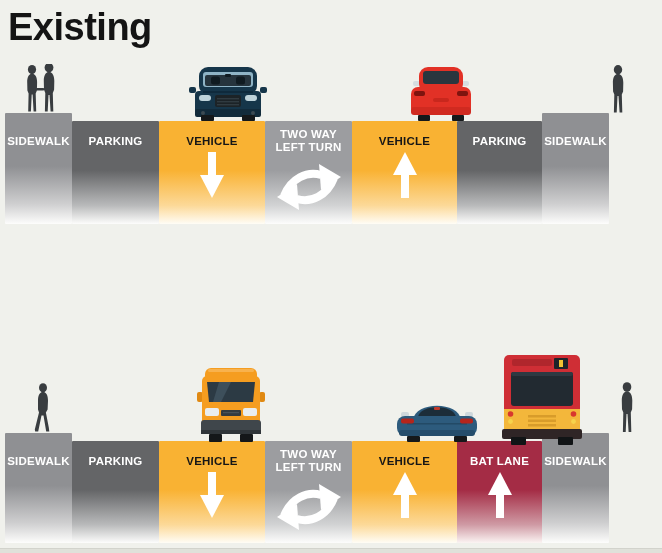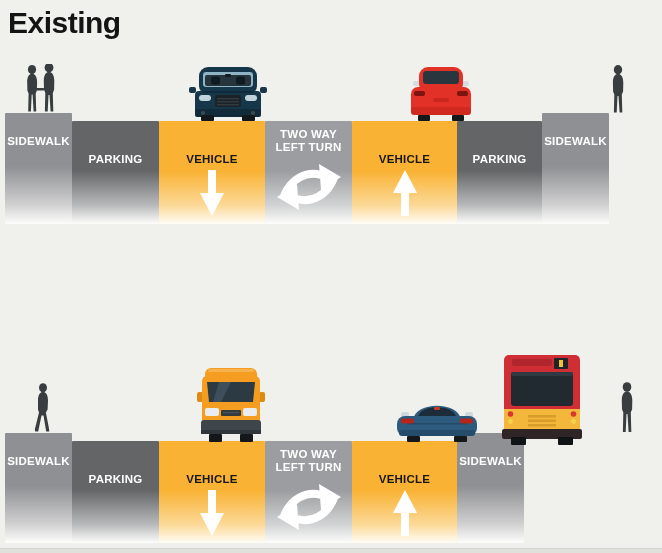--- a/index.html
+++ b/index.html
@@ -1,19 +1,19 @@
 <!DOCTYPE html>
 <html><head>
 <meta charset="utf-8">
 <style>
   html,body{margin:0;padding:0;}
   body{font-family:"Liberation Sans",sans-serif;background:#f0f1ec;}
   .canvas{position:relative;width:662px;height:553px;background:#f0f1ec;overflow:hidden;}
 
-  .section-title{position:absolute;left:8px;margin:0;font-size:30px;font-weight:bold;color:#141414;letter-spacing:-0.5px;}
+  .section-title{position:absolute;left:8px;margin:0;font-size:38px;font-weight:bold;color:#141414;letter-spacing:-0.5px;}
   #existing-title{top:6px;}
   #proposed-title{top:326px;}
 
   .lane-row{position:absolute;left:5px;width:652px;display:flex;gap:0;align-items:flex-start;}
   #existing-lanes{top:113px;height:111px;}
   #proposed-lanes{top:433px;height:110px;}
 
   .lane{position:relative;box-sizing:border-box;border-radius:1px;}
   .lane.street{margin-top:8px;height:103px;}
   .lane.walk{height:111px;}
@@ -27,21 +27,21 @@
   .w-vehicle2{width:105px;}
   .w-parking2{width:85px;}
   .w-sidewalk2{width:67px;}
 
   .lane-sidewalk{background:linear-gradient(180deg,#8f9093 0%,#8f9093 48%,#cfcfd0 82%,#fdfdfc 100%);}
   .lane-parking {background:linear-gradient(180deg,#646567 0%,#646567 48%,#b9babb 82%,#fdfdfc 100%);}
   .lane-vehicle {background:linear-gradient(180deg,#f9b233 0%,#f9b233 48%,#fcd998 82%,#fffdf6 100%);}
   .lane-turn    {background:linear-gradient(180deg,#9c9da0 0%,#9c9da0 48%,#d2d3d4 82%,#fdfdfc 100%);}
   .lane-bat     {background:linear-gradient(180deg,#a42c45 0%,#a42c45 48%,#cf9aa4 82%,#fbf4f3 100%);}
 
-  .lane-label{text-align:center;font-weight:bold;font-size:11.5px;letter-spacing:.02em;margin-top:32px;}
+  .lane-label{text-align:center;font-weight:bold;font-size:11.5px;letter-spacing:.02em;margin-top:14px;}
   .walk .lane-label{margin-top:22px;}
   .lane-label.light{color:#ffffff;}
   .lane-label.dark{color:#161616;}
   .lane-label.two-line{margin-top:7px;line-height:1.15;}
 
   .arrow-svg{display:block;margin:5px auto 0;}
   .turn-arrow-svg{display:block;margin:8px auto 0;}
 
   .figure{position:absolute;z-index:3;}
 
@@ -244,19 +244,26 @@
         <polygon points="22,48 0,35 20,22" fill="#ffffff"></polygon>
       </svg>
     </div>
     <div class="lane street w-vehicle2 lane-vehicle">
       <div class="lane-label dark">VEHICLE</div>
       <svg class="arrow-svg" width="26" height="46" viewBox="0 0 26 46">
         <polygon points="13,0 1,23 25,23" fill="#ffffff"></polygon>
         <rect x="9" y="21" width="8" height="25" fill="#ffffff"></rect>
       </svg>
     </div>
+    <div class="lane street w-parking2 lane-bat">
+      <div class="lane-label light">BAT LANE</div>
+      <svg class="arrow-svg" width="26" height="46" viewBox="0 0 26 46">
+        <polygon points="13,0 1,23 25,23" fill="#ffffff"></polygon>
+        <rect x="9" y="21" width="8" height="25" fill="#ffffff"></rect>
+      </svg>
+    </div>
     <div class="lane walk w-sidewalk2 lane-sidewalk">
       <div class="lane-label light">SIDEWALK</div>
     </div>
   </div>
 
   <div class="bottom-strip"></div>
 </div>
 
 </body></html>

